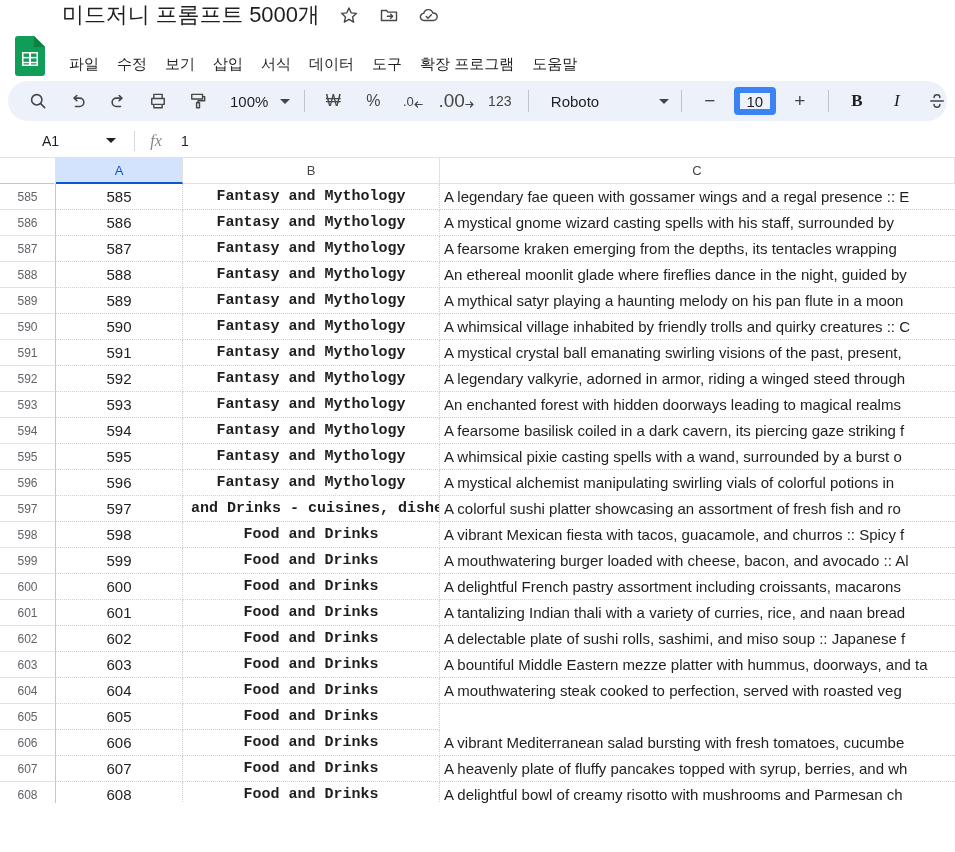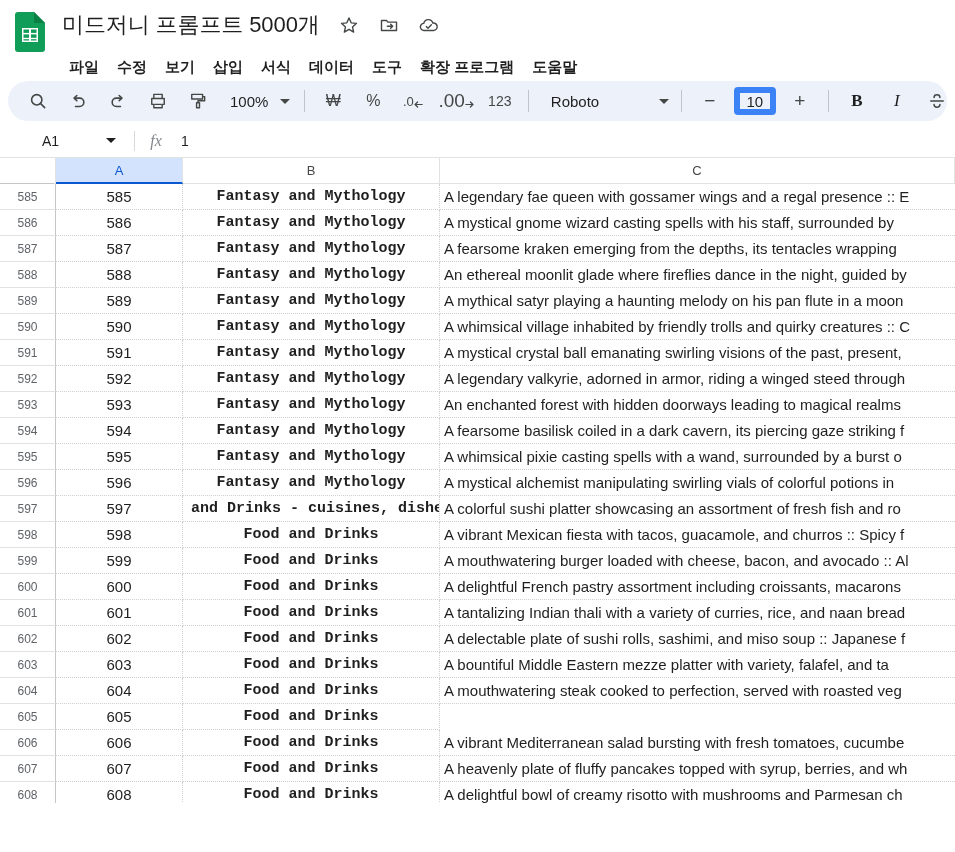--- a/index.html
+++ b/index.html
@@ -7,21 +7,21 @@
     width: 955px; height: 852px;
     overflow: hidden;
     background: #ffffff;
     font-family: "Liberation Sans", "DejaVu Sans", sans-serif;
     -webkit-font-smoothing: antialiased;
   }
 
   
   .header {
     display: flex;
-    align-items: flex-start;
+    align-items: flex-end;
     padding: 8px 0 0 12px;
     height: 78px;
     background: #ffffff;
   }
   .doc-icon {
     width: 36px; height: 44px;
     margin-top: 2px;
     display: flex; align-items: center; justify-content: center;
     flex: 0 0 auto;
   }
@@ -37,21 +37,21 @@
     white-space: nowrap;
   }
   .title-icons { display: flex; align-items: center; margin-left: 18px; gap: 18px; }
   .title-icons .ticon {
     width: 22px; height: 22px;
     display: flex; align-items: center; justify-content: center;
     cursor: pointer;
   }
   .title-icons svg { display: block; }
 
-  .menubar { display: flex; align-items: center; height: 28px; margin-top: 11px; font-weight: bold; }
+  .menubar { display: flex; align-items: center; height: 28px; margin-top: 18px; }
   .menu-item {
     font-size: 15px;
     color: #1f1f1f;
     padding: 2px 9px;
     border-radius: 4px;
     cursor: pointer;
     white-space: nowrap;
   }
   .menu-item:first-child { padding-left: 7px; }
 
@@ -588,21 +588,21 @@
           <span class="btext">Food and Drinks</span>
         </div>
         <div class="cell c">A delectable plate of sushi rolls, sashimi, and miso soup :: Japanese f</div>
       </div>
       <div class="row">
         <div class="rowhead">603</div>
         <div class="cell a">603</div>
         <div class="cell b">
           <span class="btext">Food and Drinks</span>
         </div>
-        <div class="cell c">A bountiful Middle Eastern mezze platter with variety, falafel, and ta</div>
+        <div class="cell c">A bountiful Middle Eastern mezze platter with hummus, doorways, and ta</div>
       </div>
       <div class="row">
         <div class="rowhead">604</div>
         <div class="cell a">604</div>
         <div class="cell b">
           <span class="btext">Food and Drinks</span>
         </div>
         <div class="cell c">A mouthwatering steak cooked to perfection, served with roasted veg</div>
       </div>
       <div class="row">

